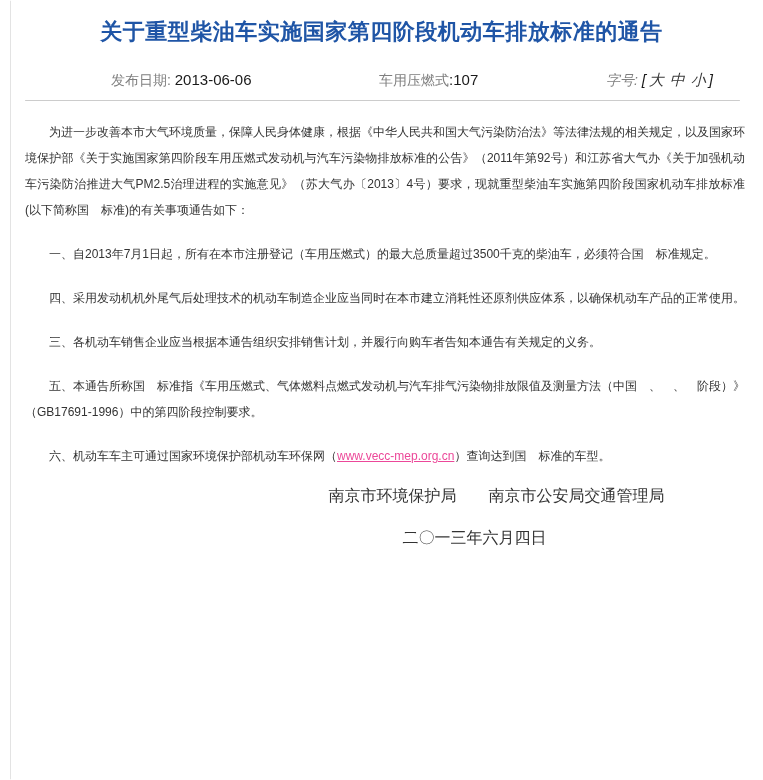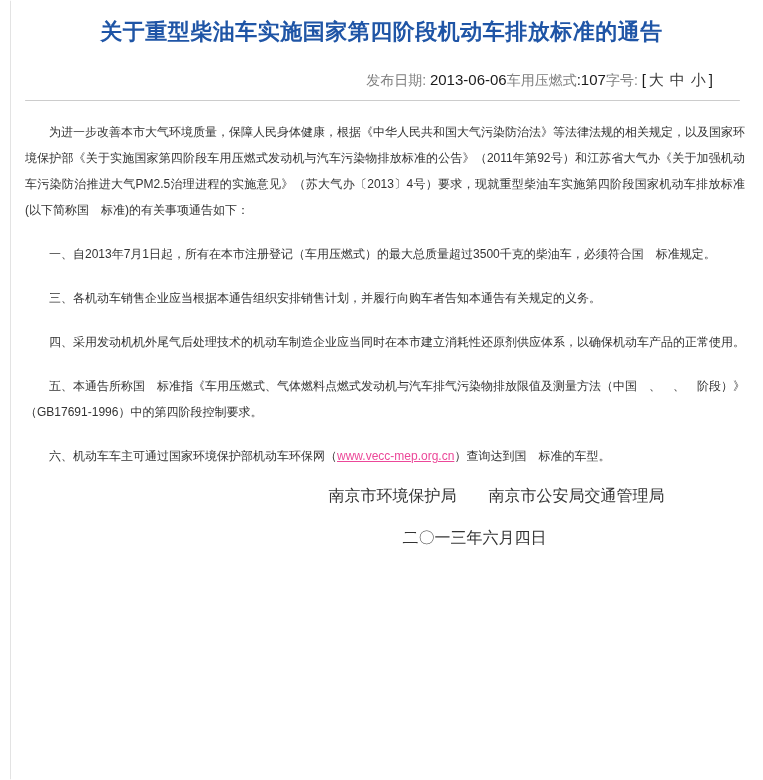--- a/index.html
+++ b/index.html
@@ -22,28 +22,28 @@
     margin: 17px 30px 0 30px;
     text-align: center;
     font-size: 22px;
     font-weight: bold;
     color: #1f55a6;
     line-height: 30px;
     letter-spacing: 0.5px;
   }
   .meta-row {
     display: flex;
-    justify-content: flex-end;
+    justify-content: space-between;
     align-items: baseline;
-    margin: 24px 50px 0 70px;
+    margin: 24px 50px 0 111px;
     font-size: 14px;
   }
   .meta-label { color: #7f7f7f; }
   .meta-value { color: #1a1a1a; font-size: 15px; }
-  .size-group { color: #1a1a1a; }
+  .size-group { color: #1a1a1a; font-style: italic; }
   .size-group .bracket { color: #1a1a1a; font-size: 15px; }
   .size-option {
     color: #3a3a3a;
     margin: 0 3px;
     cursor: pointer;
     font-size: 15px;
   }
   .divider {
     margin: 10px 23px 0 25px;
     border-bottom: 1px solid #cccccc;
@@ -104,21 +104,21 @@
       <span class="meta-label">字号:</span>
       <span class="bracket">[</span><span class="size-option">大</span><span class="size-option">中</span><span class="size-option">小</span><span class="bracket">]</span>
     </span>
   </div>
 
   <div class="divider"></div>
 
   <div class="content">
     <p>为进一步改善本市大气环境质量，保障人民身体健康，根据《中华人民共和国大气污染防治法》等法律法规的相关规定，以及国家环境保护部《关于实施国家第四阶段车用压燃式发动机与汽车污染物排放标准的公告》（2011年第92号）和江苏省大气办《关于加强机动车污染防治推进大气PM2.5治理进程的实施意见》（苏大气办〔2013〕4号）要求，现就重型柴油车实施第四阶段国家机动车排放标准(以下简称国　标准)的有关事项通告如下：</p>
     <p>一、自2013年7月1日起，所有在本市注册登记（车用压燃式）的最大总质量超过3500千克的柴油车，必须符合国　标准规定。</p>
+    <p>四、采用发动机机外尾气后处理技术的机动车制造企业应当同时在本市建立消耗性还原剂供应体系，以确保机动车产品的正常使用。</p>
     <p>三、各机动车销售企业应当根据本通告组织安排销售计划，并履行向购车者告知本通告有关规定的义务。</p>
-    <p>四、采用发动机机外尾气后处理技术的机动车制造企业应当同时在本市建立消耗性还原剂供应体系，以确保机动车产品的正常使用。</p>
     <p>五、本通告所称国　标准指《车用压燃式、气体燃料点燃式发动机与汽车排气污染物排放限值及测量方法（中国　、　、　阶段）》（GB17691-1996）中的第四阶段控制要求。</p>
     <p><span>六、机动车车主可通过国家环境保护部机动车环保网（</span><a class="doc-link">www.vecc-mep.org.cn</a><span>）查询达到国　标准的车型。</span></p>
   </div>
 
   <div class="signature">南京市环境保护局　　南京市公安局交通管理局</div>
   <div class="docdate">二〇一三年六月四日</div>
 </div>
 
 </body></html>

